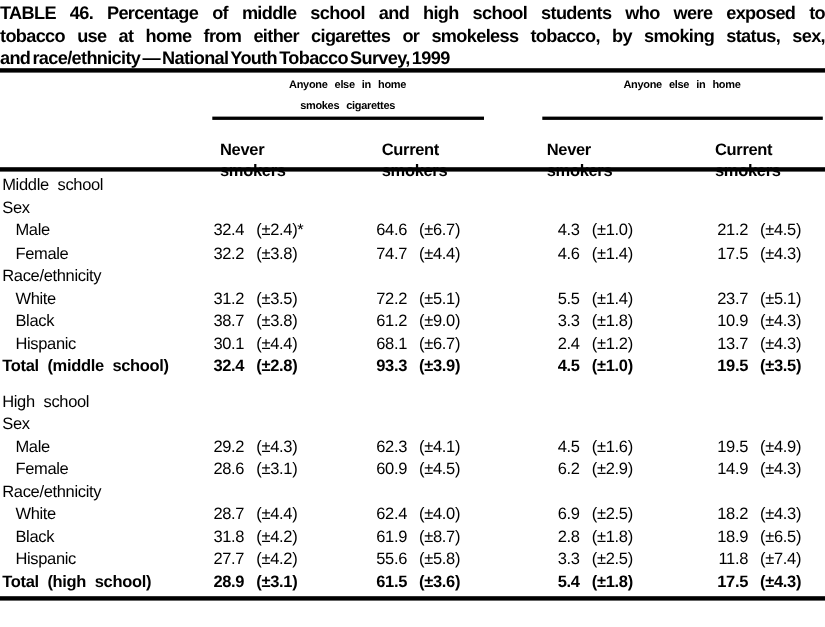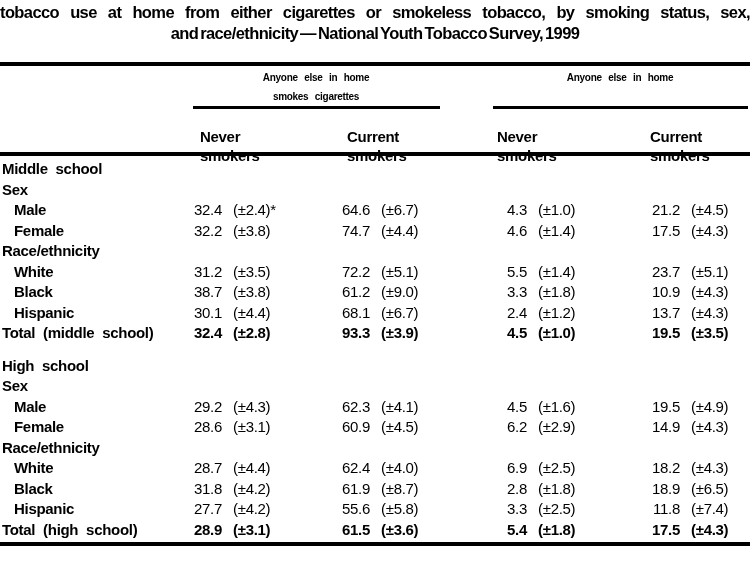--- a/index.html
+++ b/index.html
@@ -3,21 +3,21 @@
 <meta charset="utf-8">
 <style>
   html,body{margin:0;padding:0;background:#fff;}
   .page{
     position:relative;width:750px;height:570px;background:#ffffff;color:#000;
     font-family:"Liberation Sans","DejaVu Sans",sans-serif;overflow:hidden;
   }
   
   .title{position:absolute;top:2px;left:0;width:750px;font-weight:bold;
     font-size:16.5px;line-height:20.5px;letter-spacing:-0.6px;word-spacing:-2px;}
-  .title-line{white-space:nowrap;text-align:center;}
+  .title-line{white-space:nowrap;}
   .title-line.just{white-space:normal;text-align:justify;text-align-last:justify;}
   
   .rule{position:absolute;left:0;width:750px;background:#000;}
   .rule-top{top:62px;height:4px;}
   .rule-mid{top:152px;height:4px;}
   .rule-bottom{top:542px;height:4px;}
   
   .group{position:absolute;top:68px;width:250px;text-align:center;font-weight:bold;
     font-size:10px;line-height:19px;letter-spacing:-0.3px;word-spacing:4px;}
   .g1{left:191px;}
@@ -26,36 +26,37 @@
   .s1{left:193px;width:247px;}
   .s2{left:493px;width:255px;}
   .subcol{position:absolute;top:111px;width:90px;font-weight:bold;
     font-size:15px;line-height:18.5px;letter-spacing:-0.3px;margin-top:17px;}
   .sc1{left:200px;} .sc2{left:347px;} .sc3{left:497px;} .sc4{left:650px;}
   
   .tbody{position:absolute;top:159px;left:2px;width:746px;}
   .row{display:grid;
     grid-template-columns:180px 40px 111px 37px 127px 30px 116px 37px 68px;
     height:20.5px;line-height:20.5px;font-size:15px;letter-spacing:-0.3px;}
-  .row .label{word-spacing:4px;white-space:nowrap;font-weight:bold;}
+  .row .label{word-spacing:4px;white-space:nowrap;}
   .row.data .label{padding-left:12px;}
   .row.total{font-weight:bold;}
   .row.section:not(:first-child){margin-top:12px;gap:38px;}
   .v{text-align:right;white-space:nowrap;}
   .ci{text-align:left;padding-left:11px;white-space:nowrap;}
   
   .footnote{position:absolute;top:551px;left:3px;font-size:14.5px;
     letter-spacing:-0.4px;word-spacing:-1px;}
 </style>
 </head>
 <body>
 
 <div class="page">
 
   <div class="title">
+    <div class="title-line just">TABLE 46. Percentage of middle school and high school students who were exposed to</div>
     <div class="title-line just">tobacco use at home from either cigarettes or smokeless tobacco, by smoking status, sex,</div>
     <div class="title-line">and race/ethnicity — National Youth Tobacco Survey, 1999</div>
   </div>
 
   <div class="rule rule-top"></div>
 
   <div class="group g1">
     <div>Anyone else in home</div>
     <div>smokes cigarettes</div>
   </div>

